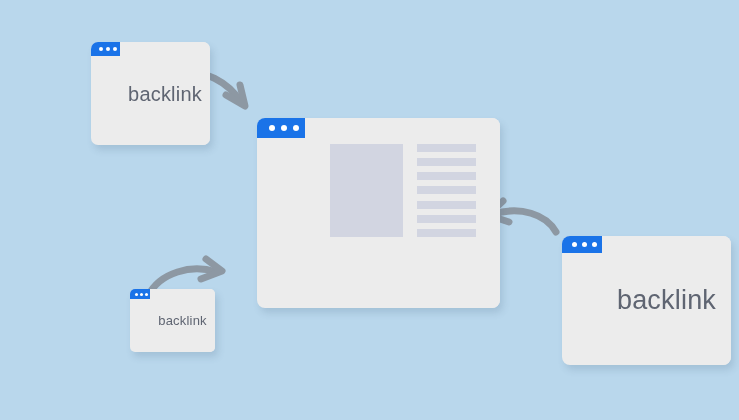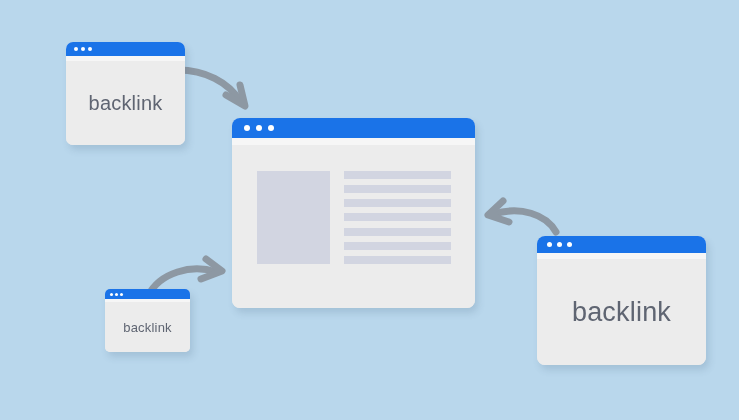--- a/index.html
+++ b/index.html
@@ -21,21 +21,22 @@
   }
 
   
   .window {
     position: absolute;
     border-radius: 7px;
     background: #ececec;
     box-shadow: 3px 5px 7px rgba(60, 90, 120, 0.17);
     overflow: hidden;
     display: flex;
-    flex-direction: column;
+    flex-direction: row;
+    margin-left: 25px;
   }
   .titlebar {
     background: #1a73e8;
     display: flex;
     align-items: center;
     flex: 0 0 auto;
   }
   .dots {
     display: flex;
     align-items: center;

